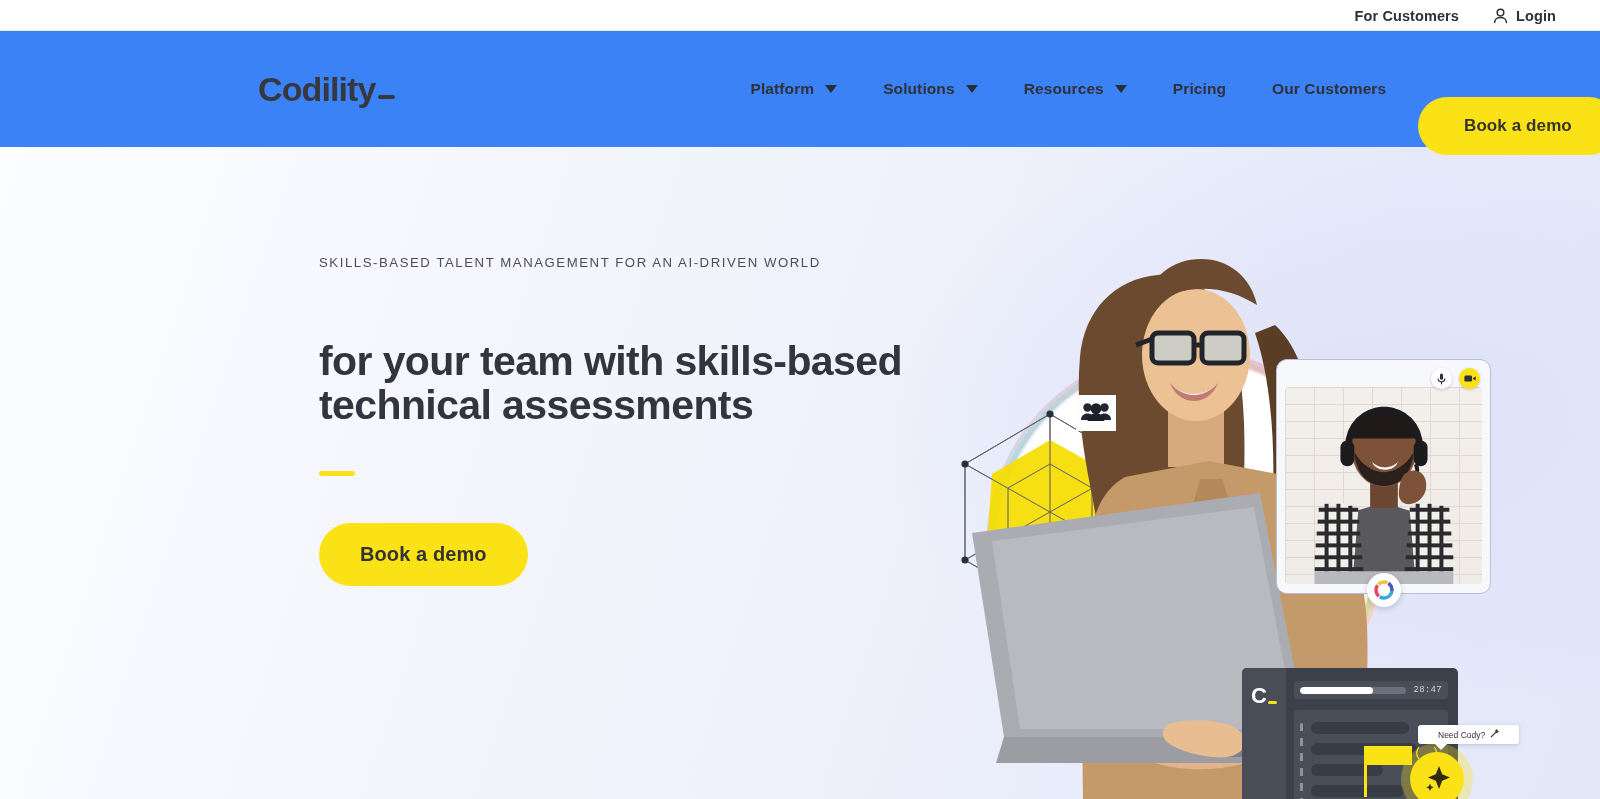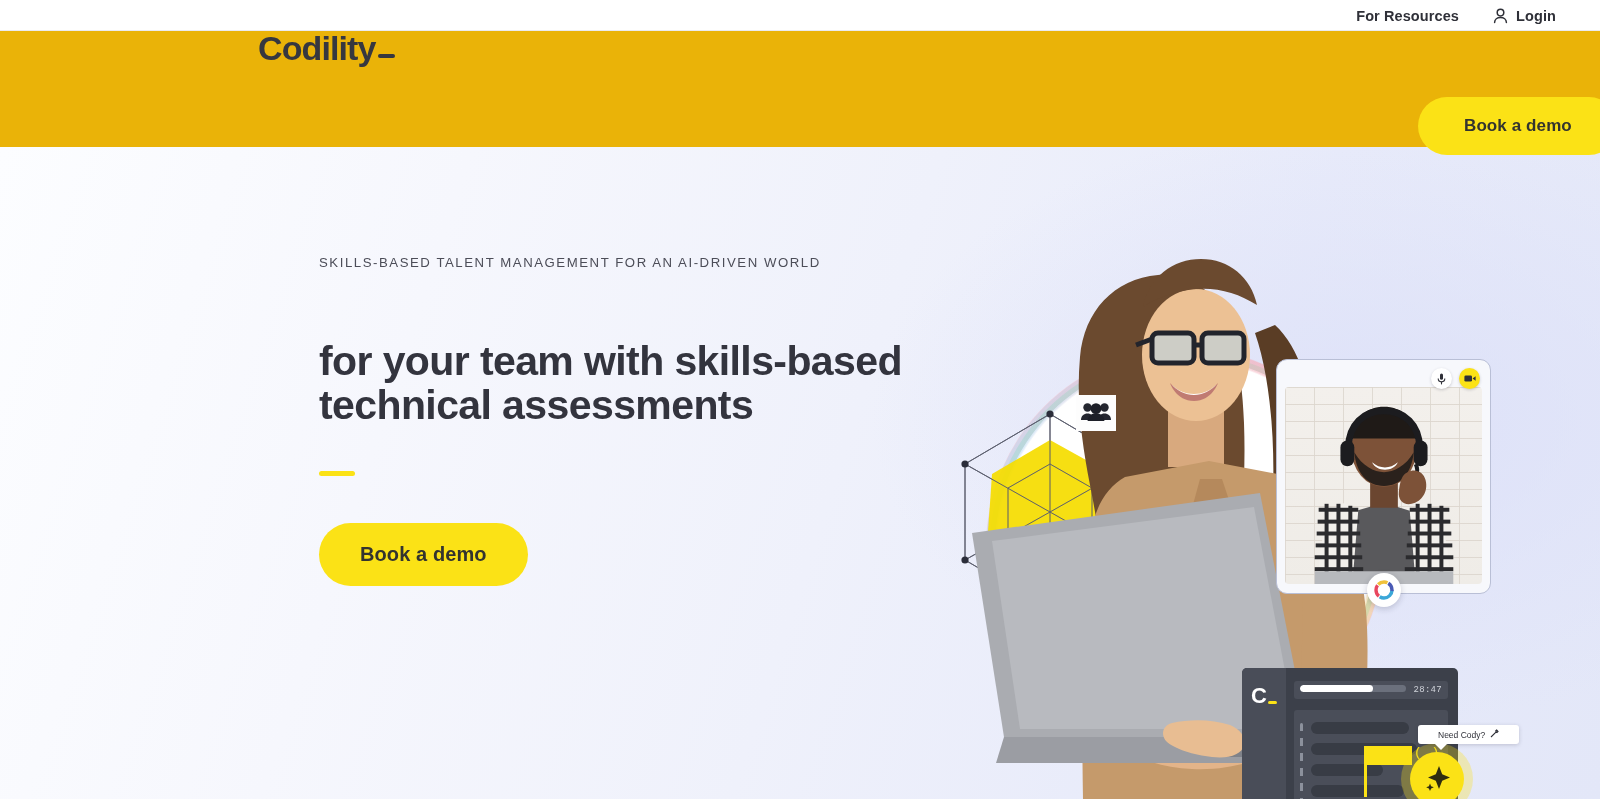--- a/index.html
+++ b/index.html
@@ -37,22 +37,23 @@
     cursor: pointer;
     display: flex;
     align-items: center;
     gap: 8px;
   }
   .util-link svg { display: block; }
 
   
   .site-header {
     height: 116px;
-    background: #eab308;
+    background: #3b82f6;
     display: flex;
+    align-items: center;
     position: relative;
     z-index: 30;
   }
   .logo {
     margin-left: 258px;
     font-size: 34px;
     font-weight: 700;
     color: #36373f;
     letter-spacing: -0.9px;
     cursor: pointer;
@@ -309,21 +310,21 @@
     font-size: 22px; font-weight: 700; color: #fff;
     line-height: 1; letter-spacing: -1px;
     display:flex; align-items:flex-end; gap:2px;
   }
   .ed-logo i {
     display:inline-block; width:9px; height:3px;
     background:#fbe216; border-radius:2px; margin-bottom:3px;
   }
   .ed-main { flex: 1; padding: 13px 10px 0 8px; position: relative; }
   .ed-topbar {
-    display: flex; align-items: flex-start; gap: 7px;
+    display: flex; align-items: center; gap: 7px;
     background: #4a4e59;
     border-radius: 3px;
     padding: 4px 6px;
   }
   .ed-progress {
     flex: 1; height: 7px;
     background: #6b707c;
     border-radius: 4px;
     overflow: hidden;
   }
@@ -424,38 +425,58 @@
     border-left: 6px solid transparent;
     border-right: 6px solid transparent;
     border-top: 6px solid #ffffff;
   }
 </style>
 </head>
 <body>
 
 <div class="utility-bar">
   <div class="util-link">
-    <span>For Resources</span>
+    <span>For Customers</span>
   </div>
   <div class="util-link">
     <span>
       <svg width="15" height="16" viewBox="0 0 15 16" fill="none">
         <circle cx="7.5" cy="4.6" r="3.3" stroke="#2f3038" stroke-width="1.5"></circle>
         <path d="M1.6 14.6c0-3.2 2.7-5 5.9-5s5.9 1.8 5.9 5" stroke="#2f3038" stroke-width="1.5" stroke-linecap="round"></path>
       </svg>
     </span>
     <span>Login</span>
   </div>
 </div>
 
 <header class="site-header">
   <div class="logo">
     <span>Codility</span><span class="tail"></span>
   </div>
 
+  <nav class="nav">
+    <div class="nav-item">
+      <span>Platform</span>
+      <span class="caret"></span>
+    </div>
+    <div class="nav-item">
+      <span>Solutions</span>
+      <span class="caret"></span>
+    </div>
+    <div class="nav-item">
+      <span>Resources</span>
+      <span class="caret"></span>
+    </div>
+    <div class="nav-item">
+      <span>Pricing</span>
+    </div>
+    <div class="nav-item">
+      <span>Our Customers</span>
+    </div>
+  </nav>
 
   <button class="btn-demo-header">Book a demo</button>
 </header>
 
 <section class="hero">
 
   <div class="hero-copy">
     <div class="eyebrow">Skills-based talent management for an AI-driven world</div>
 
     <h1 class="headline">

